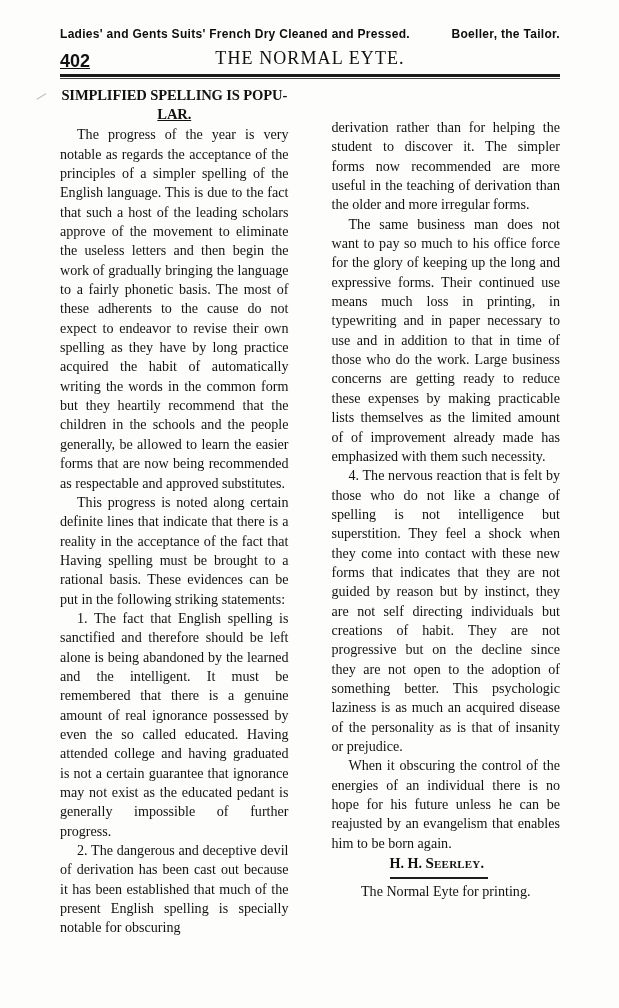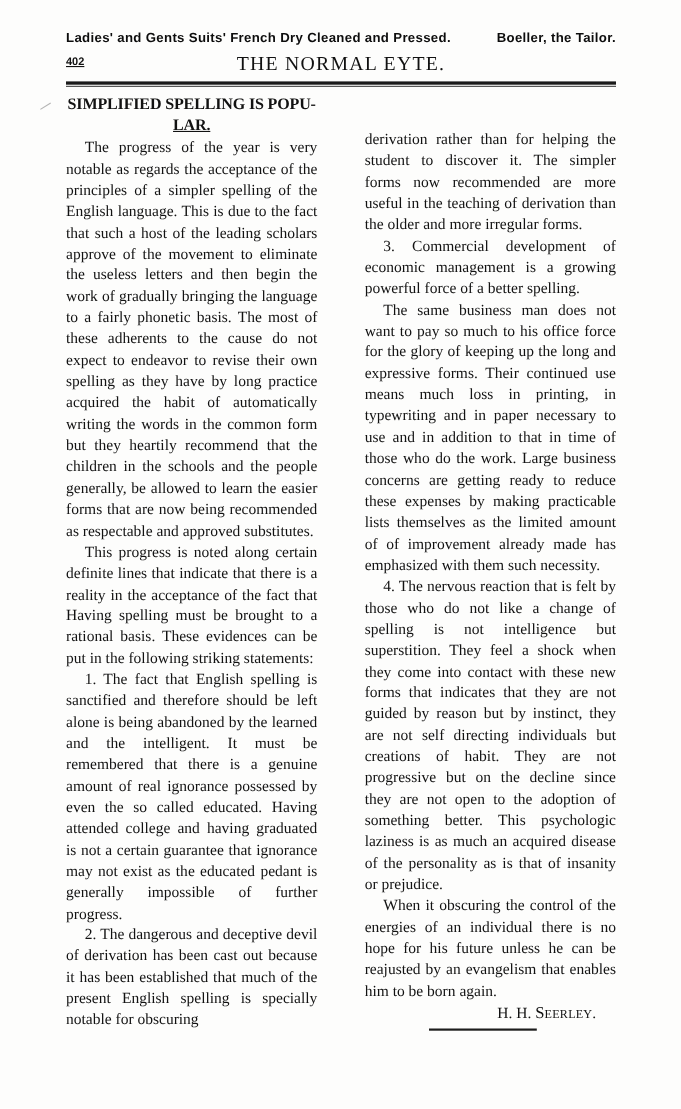--- a/index.html
+++ b/index.html
@@ -46,21 +46,21 @@
     top: 48px;
     width: 500px;
     height: 24px;
   }
   .folio {
     position: absolute;
     left: 0;
     top: 3px;
     font-family: "Liberation Sans", "DejaVu Sans", sans-serif;
     font-weight: bold;
-    font-size: 10px;
+    font-size: 18px;
     color: #111;
     text-decoration: underline;
   }
   .masthead {
     position: absolute;
     left: 0;
     top: 0;
     width: 500px;
     text-align: center;
     font-family: "Liberation Serif", "DejaVu Serif", serif;
@@ -127,25 +127,26 @@
     text-align: justify;
   }
   p.body.cont {
     text-indent: 0;
     margin-top: 32px;
   }
 
   
   .signature {
     margin-top: 1px;
-    text-align: right;
+    text-align: center;
     padding-right: 18px;
     font-size: 14.1px;
     line-height: 19.35px;
     white-space: nowrap;
+    font-weight: bold;
   }
   .smallcaps {
     font-variant: small-caps;
     font-size: 15.1px;
     letter-spacing: .2px;
   }
   .short-rule {
     width: 98px;
     height: 1.6px;
     background: #1d1d1d;
@@ -202,27 +203,27 @@
       </h1>
 
       <p class="body">The progress of the year is very notable as regards the acceptance of the principles of a simpler spelling of the English language. This is due to the fact that such a host of the leading scholars approve of the movement to eliminate the useless letters and then begin the work of gradually bringing the language to a fairly phonetic basis. The most of these adherents to the cause do not expect to endeavor to revise their own spelling as they have by long practice acquired the habit of automatically writing the words in the common form but they heartily recommend that the children in the schools and the people generally, be allowed to learn the easier forms that are now being recommended as respectable and approved substitutes.</p>
       <p class="body">This progress is noted along certain definite lines that indicate that there is a reality in the acceptance of the fact that Having spelling must be brought to a rational basis. These evidences can be put in the following striking statements:</p>
       <p class="body">1. The fact that English spelling is sanctified and therefore should be left alone is being abandoned by the learned and the intelligent. It must be remembered that there is a genuine amount of real ignorance possessed by even the so called educated. Having attended college and having graduated is not a certain guarantee that ignorance may not exist as the educated pedant is generally impossible of further progress.</p>
       <p class="body">2. The dangerous and deceptive devil of derivation has been cast out because it has been established that much of the present English spelling is specially notable for obscuring</p>
     </div>
 
     <div class="col">
       <p class="body cont">derivation rather than for helping the student to discover it. The simpler forms now recommended are more useful in the teaching of derivation than the older and more irregular forms.</p>
-      <p class="body">3. Commercial development of economic management is a growing powerful force of a better spelling.</p>
       <p class="body">The same business man does not want to pay so much to his office force for the glory of keeping up the long and expressive forms. Their continued use means much loss in printing, in typewriting and in paper necessary to use and in addition to that in time of those who do the work. Large business concerns are getting ready to reduce these expenses by making practicable lists themselves as the limited amount of of improvement already made has emphasized with them such necessity.</p>
       <p class="body">4. The nervous reaction that is felt by those who do not like a change of spelling is not intelligence but superstition. They feel a shock when they come into contact with these new forms that indicates that they are not guided by reason but by instinct, they are not self directing individuals but creations of habit. They are not progressive but on the decline since they are not open to the adoption of something better. This psychologic laziness is as much an acquired disease of the personality as is that of insanity or prejudice.</p>
       <p class="body">When it obscuring the control of the energies of an individual there is no hope for his future unless he can be reajusted by an evangelism that enables him to be born again.</p>
 
       <div class="signature">
         <span>H. H.</span><span>&nbsp;</span><span class="smallcaps">Seerley</span><span>.</span>
       </div>
 
       <div class="short-rule"></div>
 
+      <p class="closing">The Normal Eyte for printing.</p>
     </div>
 
   </div>
 </div>
 
 </body></html>

